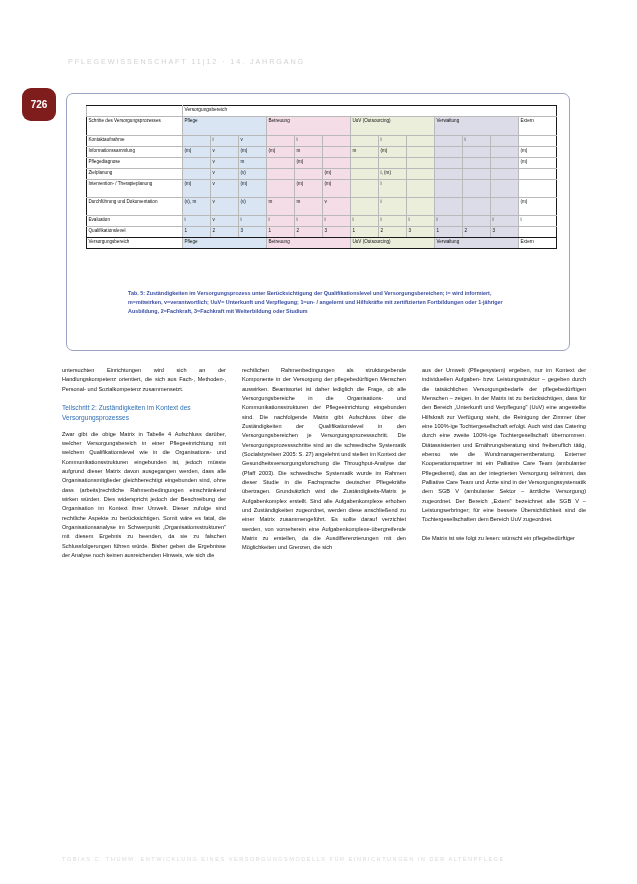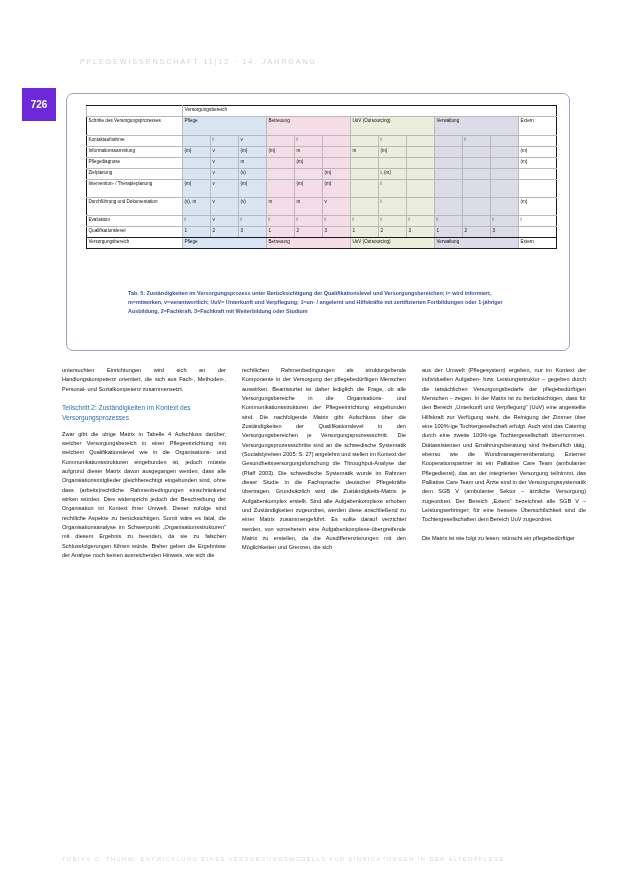--- a/index.html
+++ b/index.html
@@ -11,43 +11,44 @@
     height: 884px;
     background: #ffffff;
     font-family: "Liberation Sans", sans-serif;
     position: relative;
     overflow: hidden;
   }
 
   
   .running-header {
     position: absolute;
-    left: 80px;
+    left: 68px;
     top: 57px;
     font-size: 7.2px;
     letter-spacing: 1.9px;
     color: #d2d2d2;
     text-transform: uppercase;
     white-space: nowrap;
   }
 
   
   .page-tab {
     position: absolute;
     left: 22px;
     top: 88px;
     width: 34px;
     height: 33px;
-    background: #6d28d9;
+    background: #7f1d1d;
     color: #ffffff;
     font-size: 10px;
     font-weight: bold;
     display: flex;
     align-items: center;
     justify-content: center;
+    border-radius: 9px;
   }
 
   
   .figure-box {
     position: absolute;
     left: 66px;
     top: 93px;
     width: 504px;
     height: 258px;
     border: 1px solid #9aa3c4;

